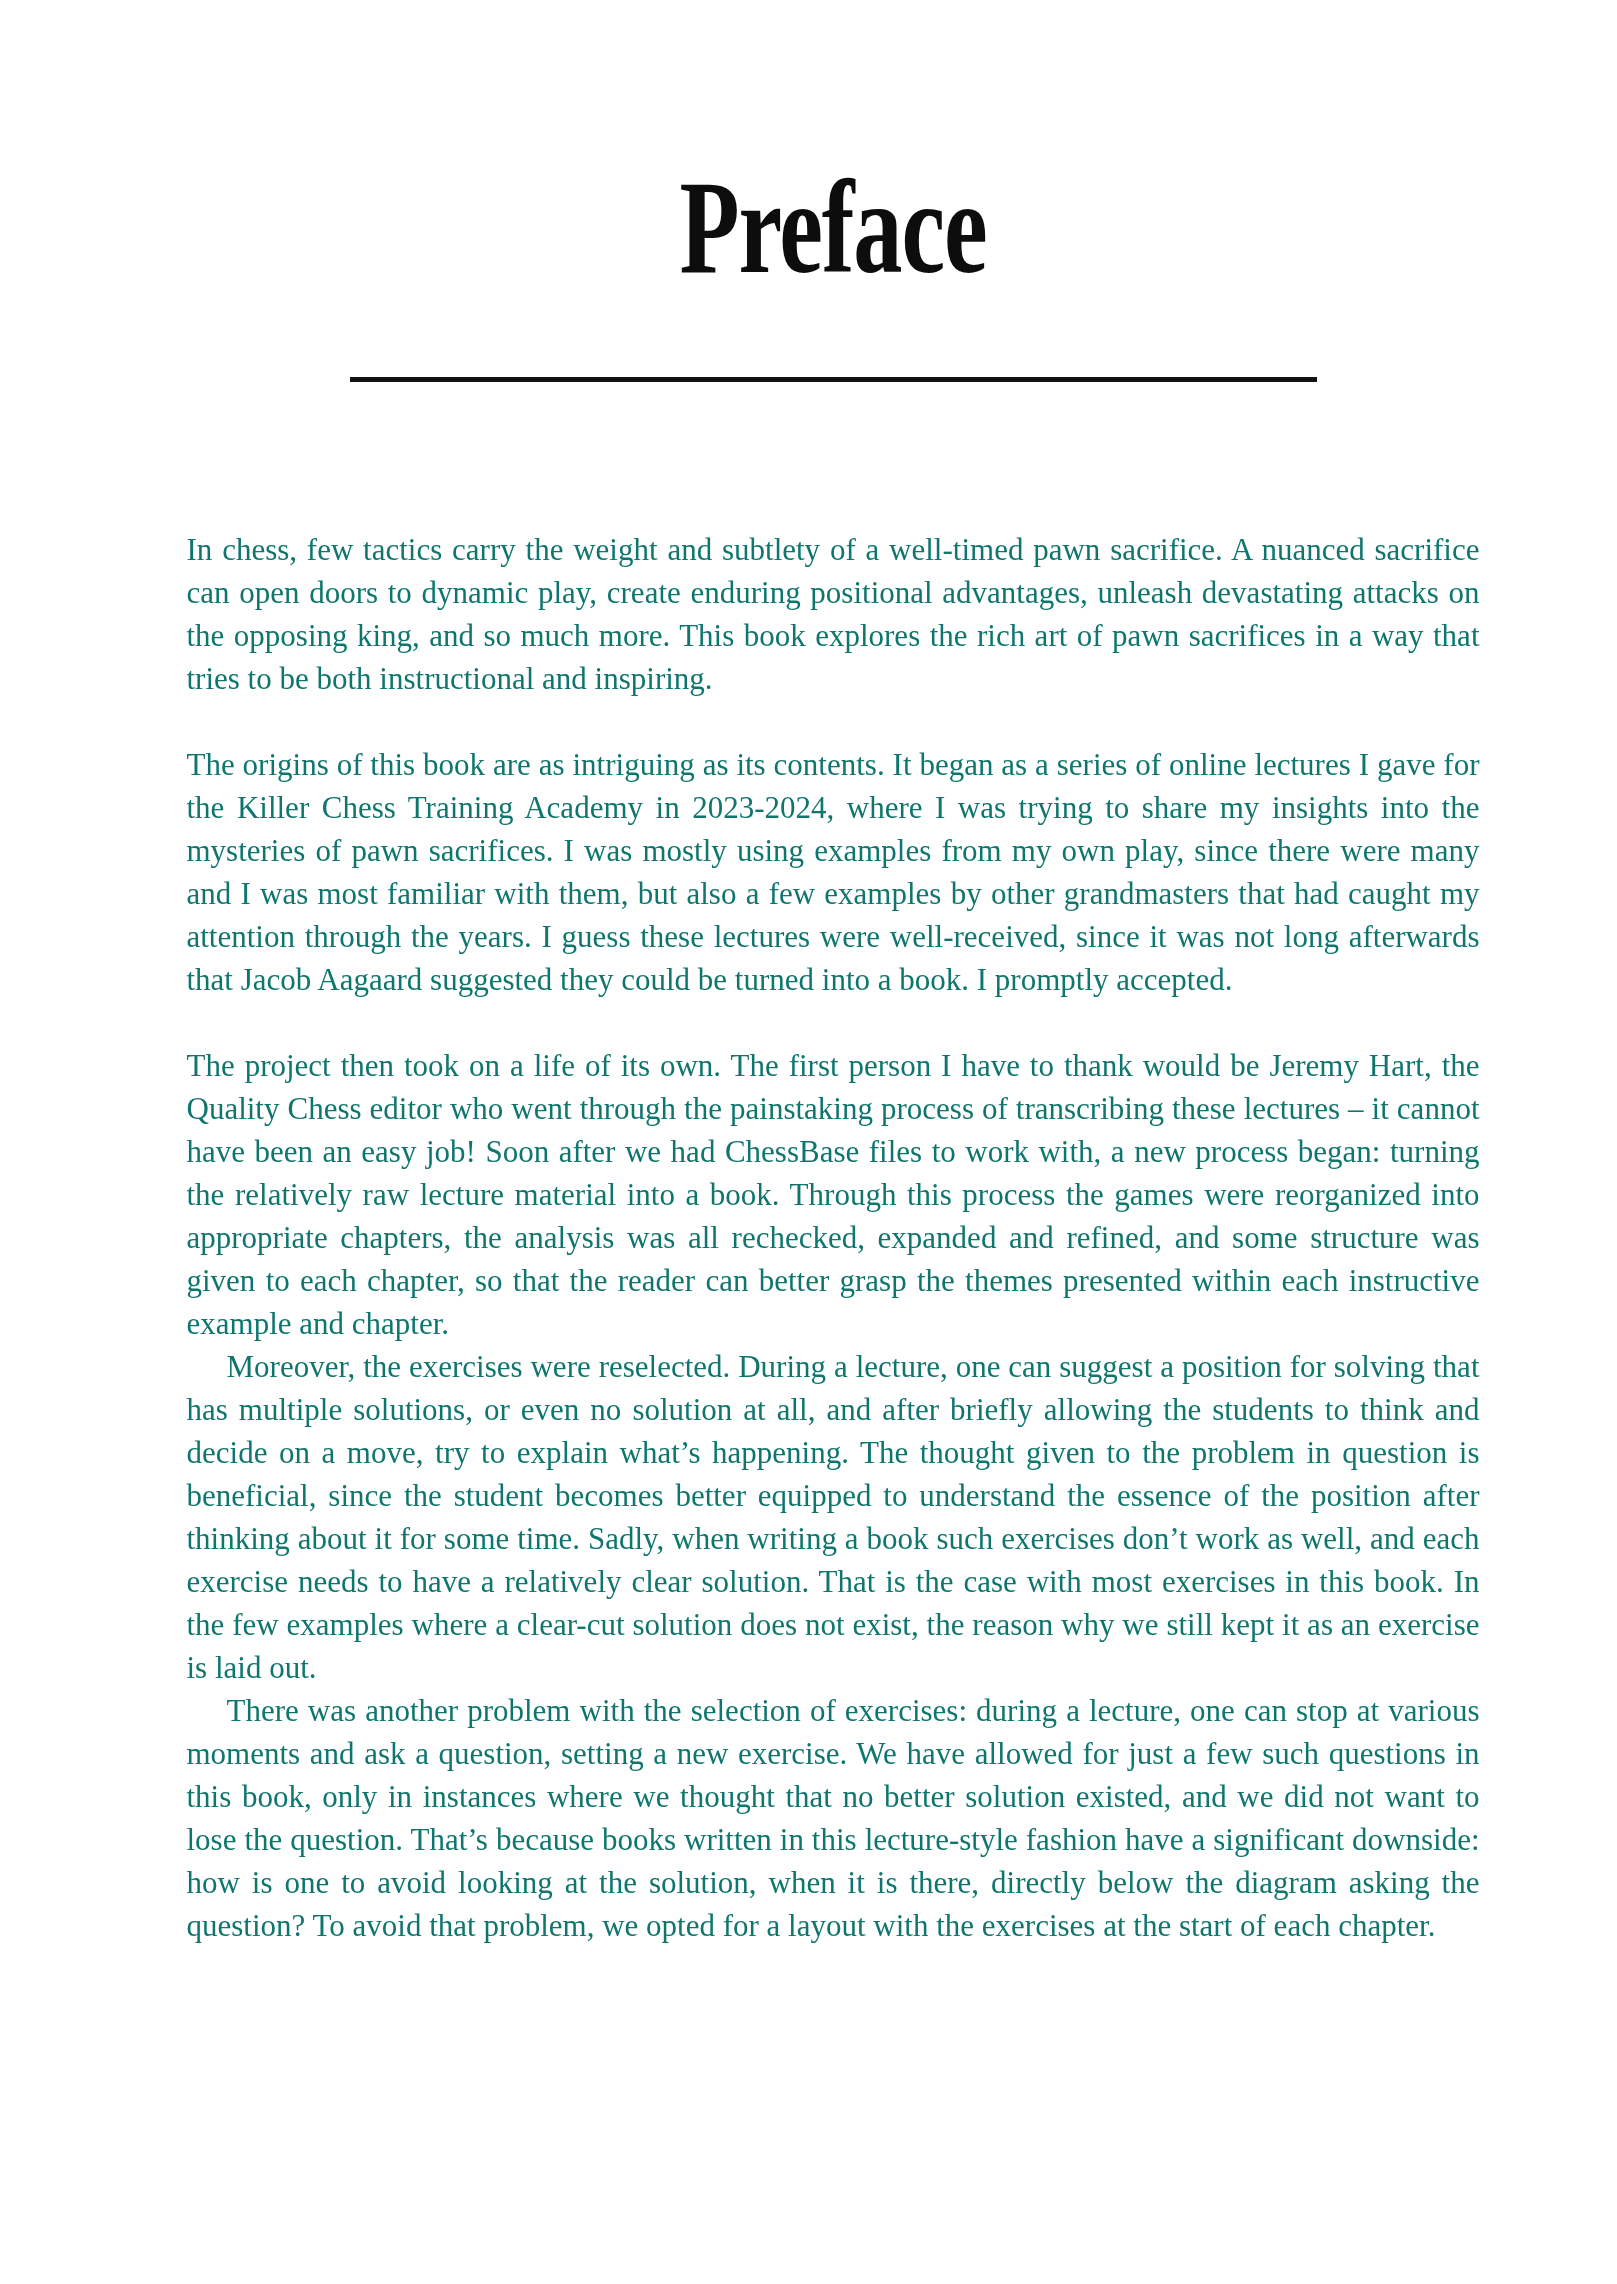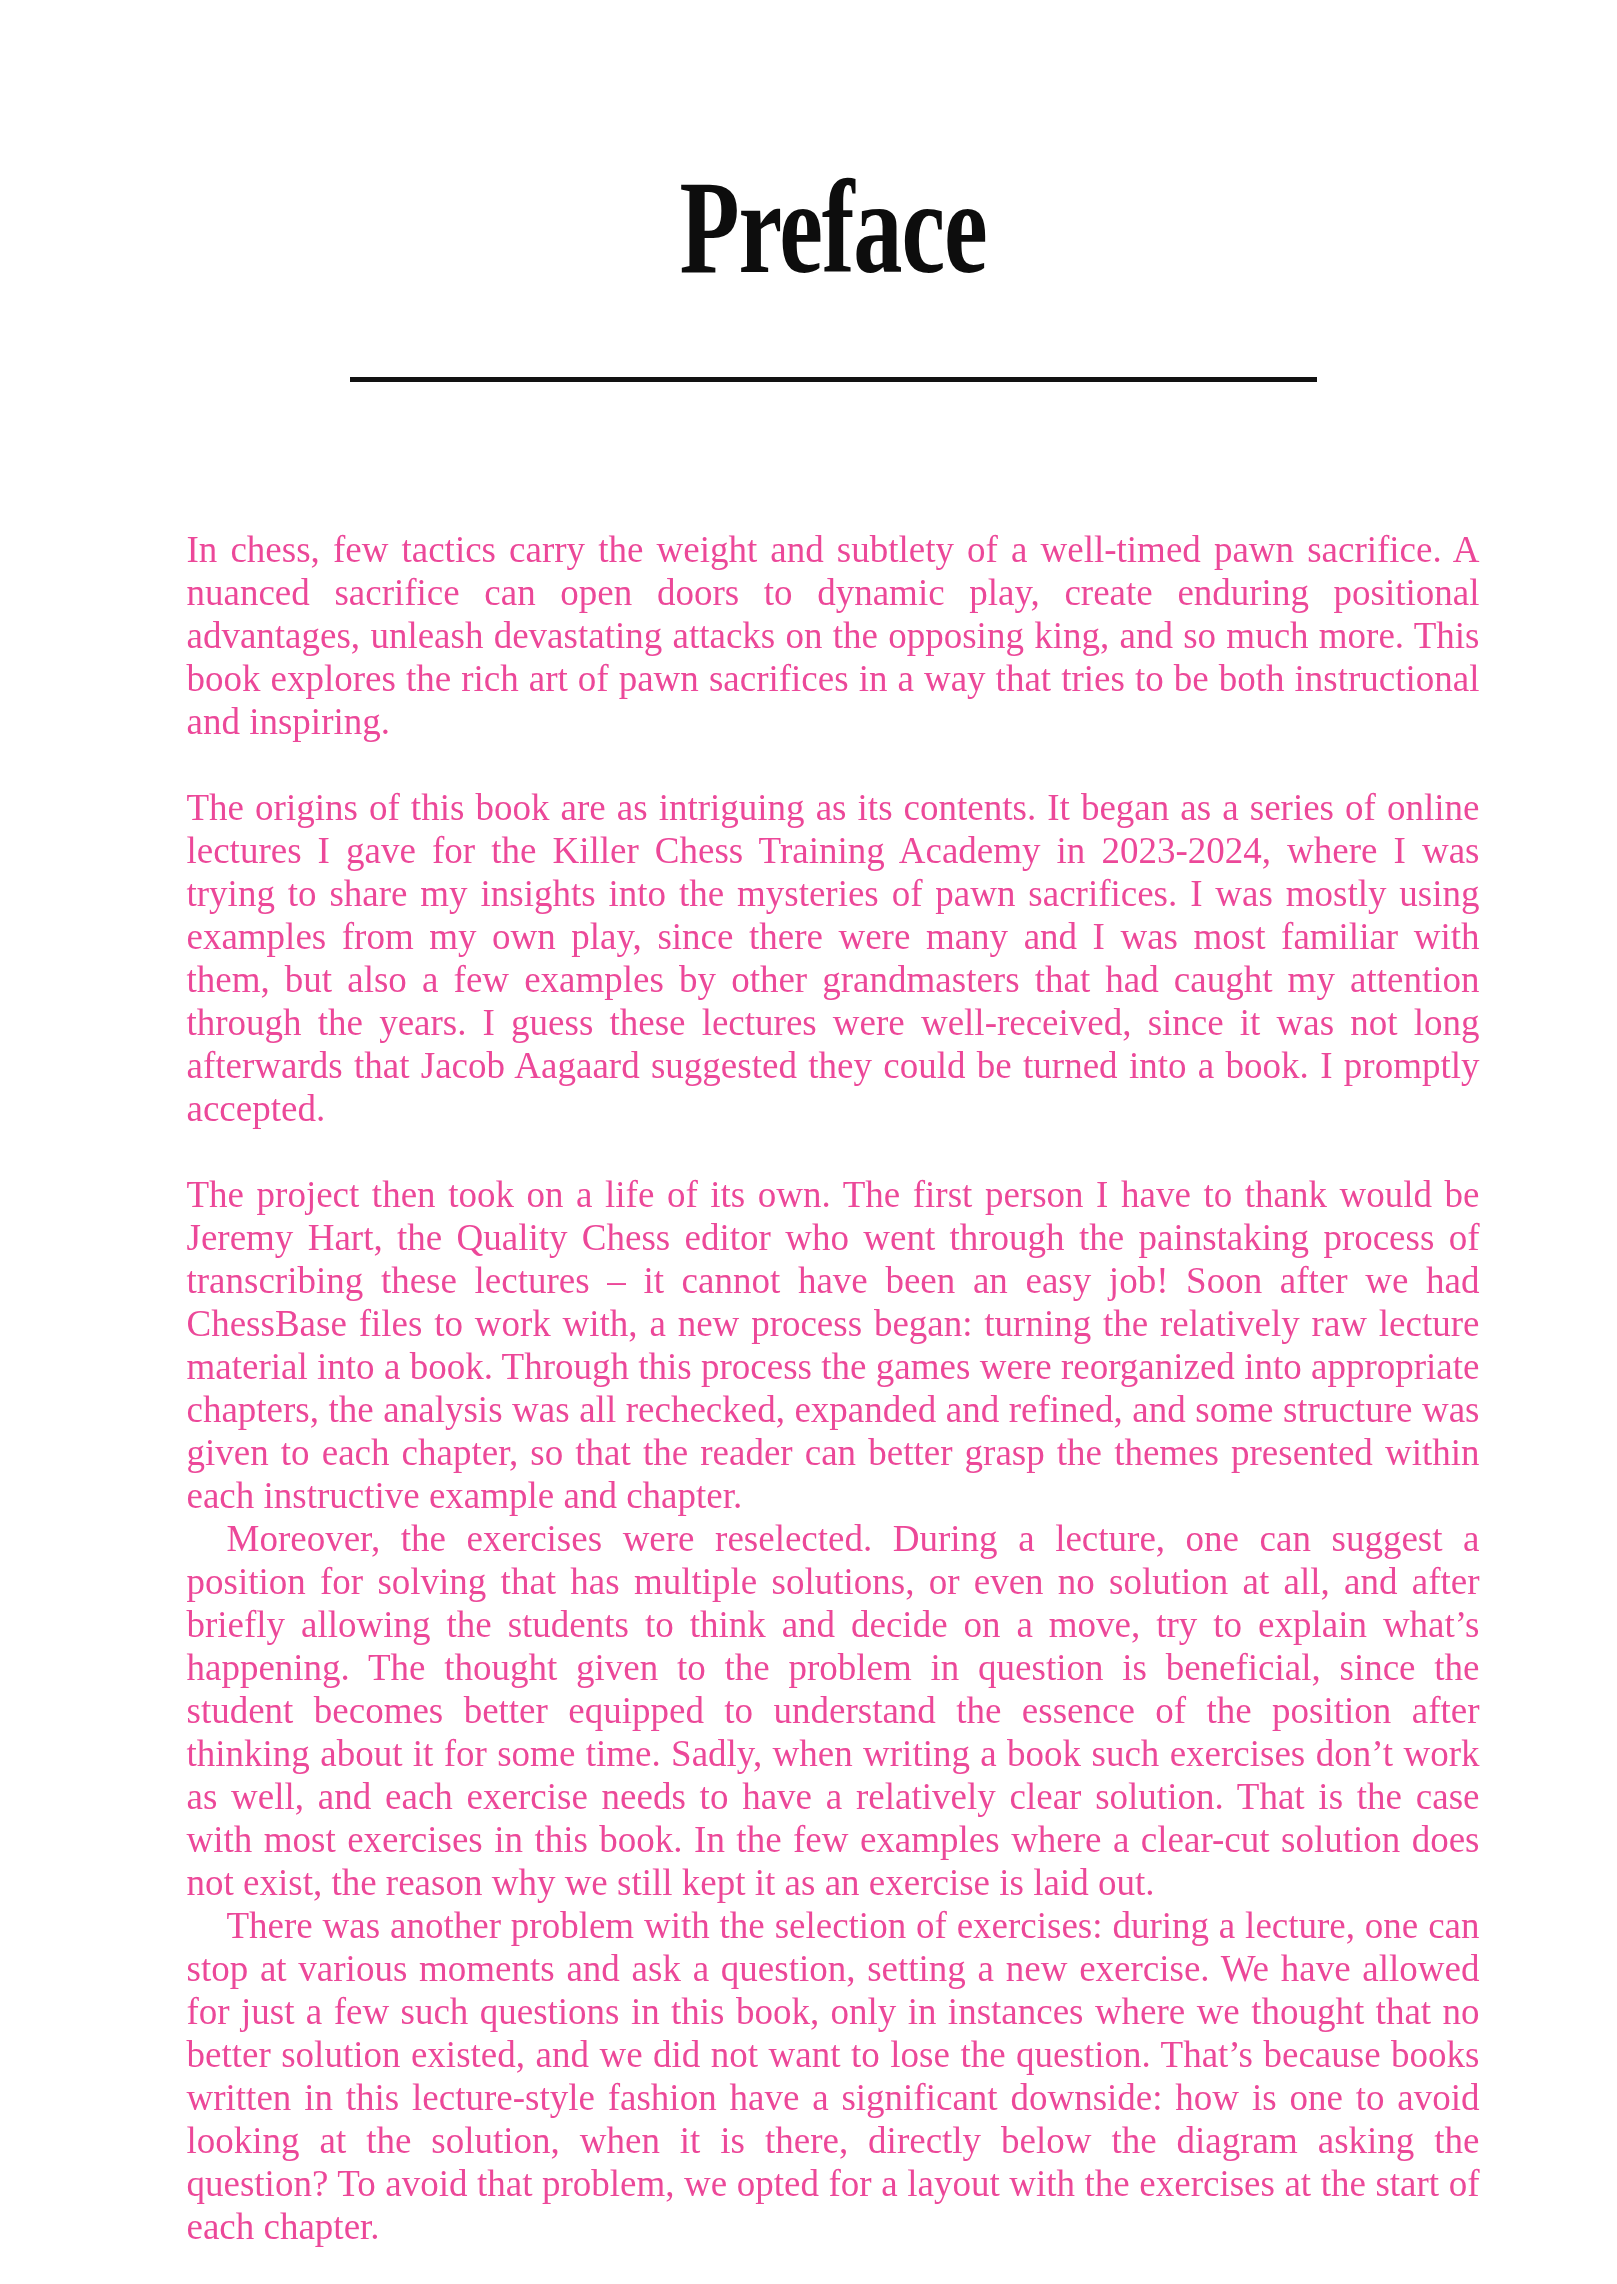--- a/index.html
+++ b/index.html
@@ -36,24 +36,24 @@
   }
   .title-divider {
     width: 967px;
     height: 4.8px;
     background: #121212;
     margin: 83px auto 0 auto;
   }
   .body-text {
     width: 1293px;
     margin: 146px auto 0 auto;
-    font-size: 37px;
+    font-size: 31px;
     line-height: 43px;
     text-align: justify;
-    color: #ec4899;
+    color: #0f766e;
   }
   .para {
     margin: 0;
     padding: 0;
   }
   .para.gap {
     margin-top: 43px;
   }
   .para.indent {
     text-indent: 40px;

